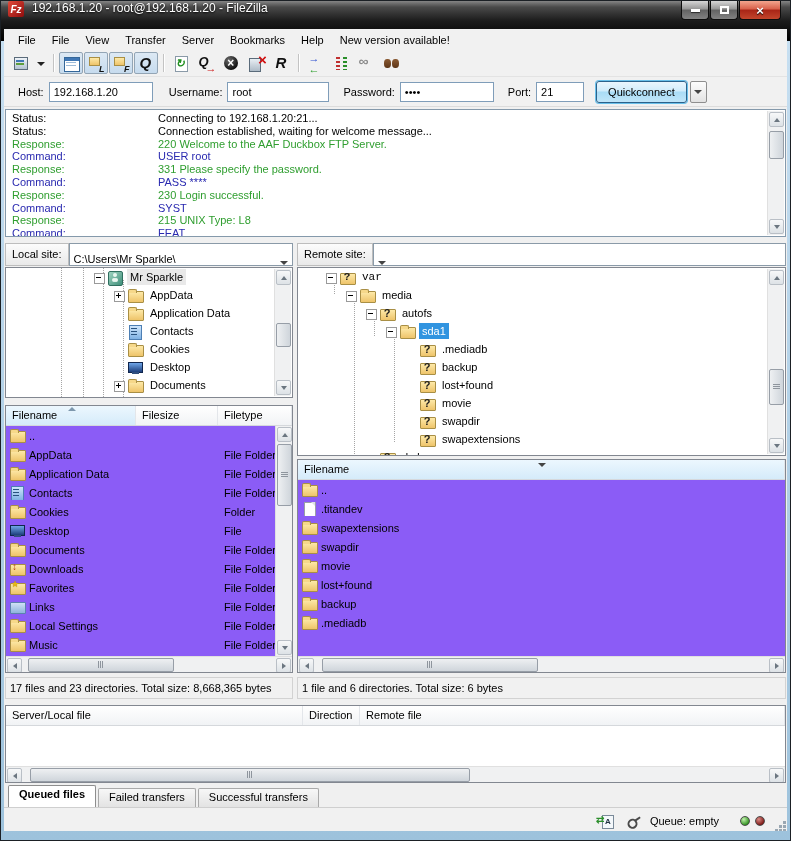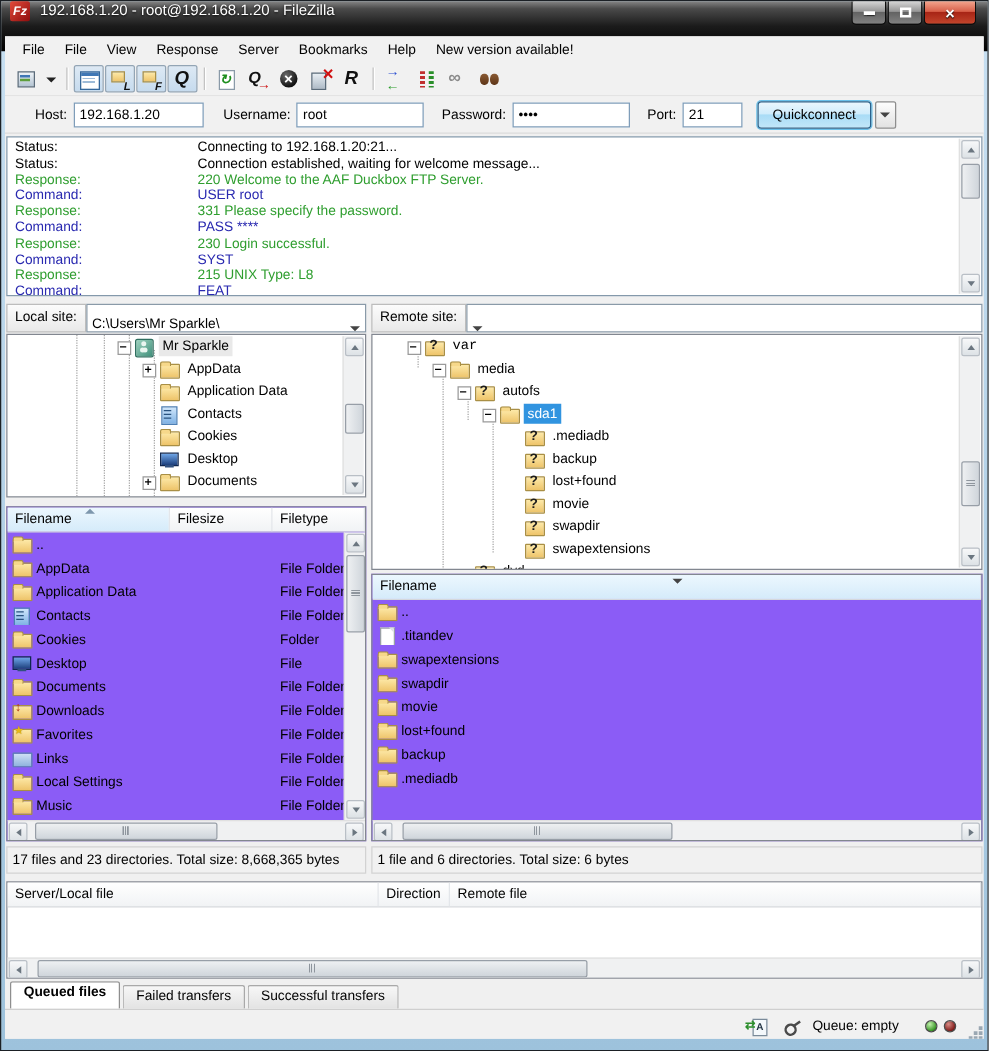--- a/index.html
+++ b/index.html
@@ -52,21 +52,21 @@
   .ti-disconnect::after{content:"×";position:absolute;right:-2px;top:-4px;color:#d01010;font-weight:bold;font-size:15px}
   .ti-reconnect::before{content:"R";position:absolute;left:3px;top:-1px;font-size:15px;font-weight:bold;color:#111}
   .ti-sync::before{content:"→";position:absolute;left:1px;top:-3px;font-size:11px;font-weight:bold;color:#2b4fd0}
   .ti-sync::after{content:"←";position:absolute;left:1px;bottom:-3px;font-size:11px;font-weight:bold;color:#2b9e2b}
   .ti-compare::before{content:"";position:absolute;left:3px;top:2px;width:4px;height:13px;background:repeating-linear-gradient(180deg,#c03030 0 2px,transparent 2px 4px)}
   .ti-compare::after{content:"";position:absolute;left:10px;top:2px;width:4px;height:13px;background:repeating-linear-gradient(180deg,#2a8f2a 0 2px,transparent 2px 4px)}
   .ti-filter::before{content:"∞";position:absolute;left:1px;top:-2px;font-size:14px;font-weight:bold;color:#8a8a8a}
   .ti-search::before{content:"";position:absolute;left:1px;top:4px;width:7px;height:9px;background:linear-gradient(#8a5a33,#5d3517);border-radius:45%}
   .ti-search::after{content:"";position:absolute;right:1px;top:4px;width:7px;height:9px;background:linear-gradient(#8a5a33,#5d3517);border-radius:45%}
   
-  .quickbar{position:absolute;left:0;right:0;top:48px;height:30px;background:#f1f1f1;display:flex;align-items:center;padding-left:24px;border-bottom:1px solid #dcdcdc}
+  .quickbar{position:absolute;left:0;right:0;top:48px;height:30px;background:#f1f1f1;display:flex;align-items:center;padding-left:14px;border-bottom:1px solid #dcdcdc}
   .qlabel{margin-right:5px;white-space:nowrap}
   .qinput{border:1px solid #7f9db9;background:#fff;height:20px;display:flex;align-items:center;padding:0 4px;overflow:hidden;white-space:nowrap}
   .w-host{width:104px;margin-right:16px}.w-user{width:102px;margin-right:14px}.w-pass{width:94px;margin-right:14px}.w-port{width:48px;margin-right:12px}
   .qbtn{height:22px;padding:0 11px;border:1px solid #2c628b;border-radius:3px;
     background:linear-gradient(#eaf6fd,#d0ecfb 45%,#a9dcf6 50%,#c1e6f9);box-shadow:0 0 0 1px #69c0ea;display:flex;align-items:center}
   .qdrop{width:17px;height:22px;margin-left:3px;border:1px solid #8e8e8e;border-radius:2px;background:linear-gradient(#fdfdfd,#e2e2e2);display:flex;align-items:center;justify-content:center}
   .tri{display:block;width:0;height:0}
   .tri-dn{border-left:4px solid transparent;border-right:4px solid transparent;border-top:4px solid #444}
   .tri-up7{border-left:4px solid transparent;border-right:4px solid transparent;border-bottom:4px solid #7d97ad}
   
@@ -184,21 +184,21 @@
     </span>
   </div>
 
   <div class="content">
 
     <div class="menubar">
 
     <span class="menuitem">File</span>
         <span class="menuitem">File</span>
         <span class="menuitem">View</span>
-        <span class="menuitem">Response</span>
+        <span class="menuitem">Transfer</span>
         <span class="menuitem">Server</span>
         <span class="menuitem">Bookmarks</span>
         <span class="menuitem">Help</span>
         <span class="menuitem">New version available!</span>
       </div>
 
     <div class="tbar">
 
     <span class="tbx tb">
           <i class="ti ti-sitemgr"></i>

